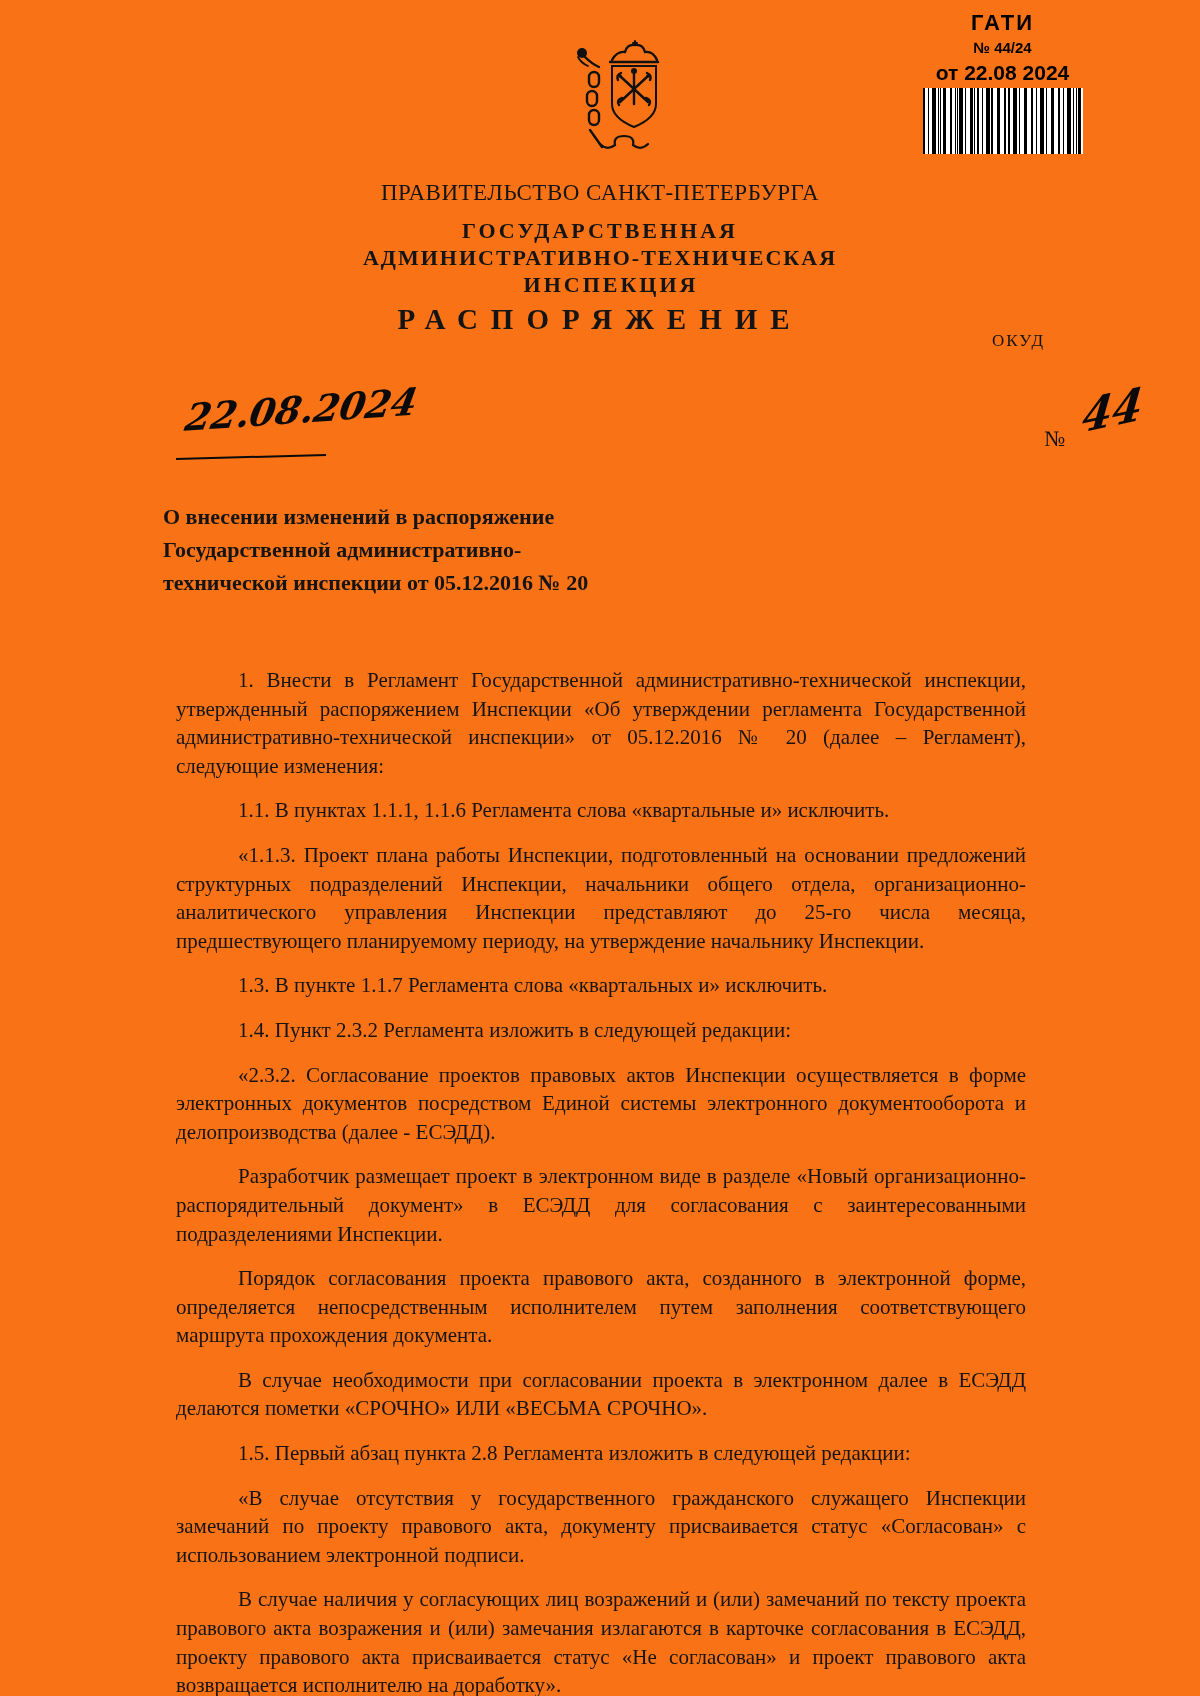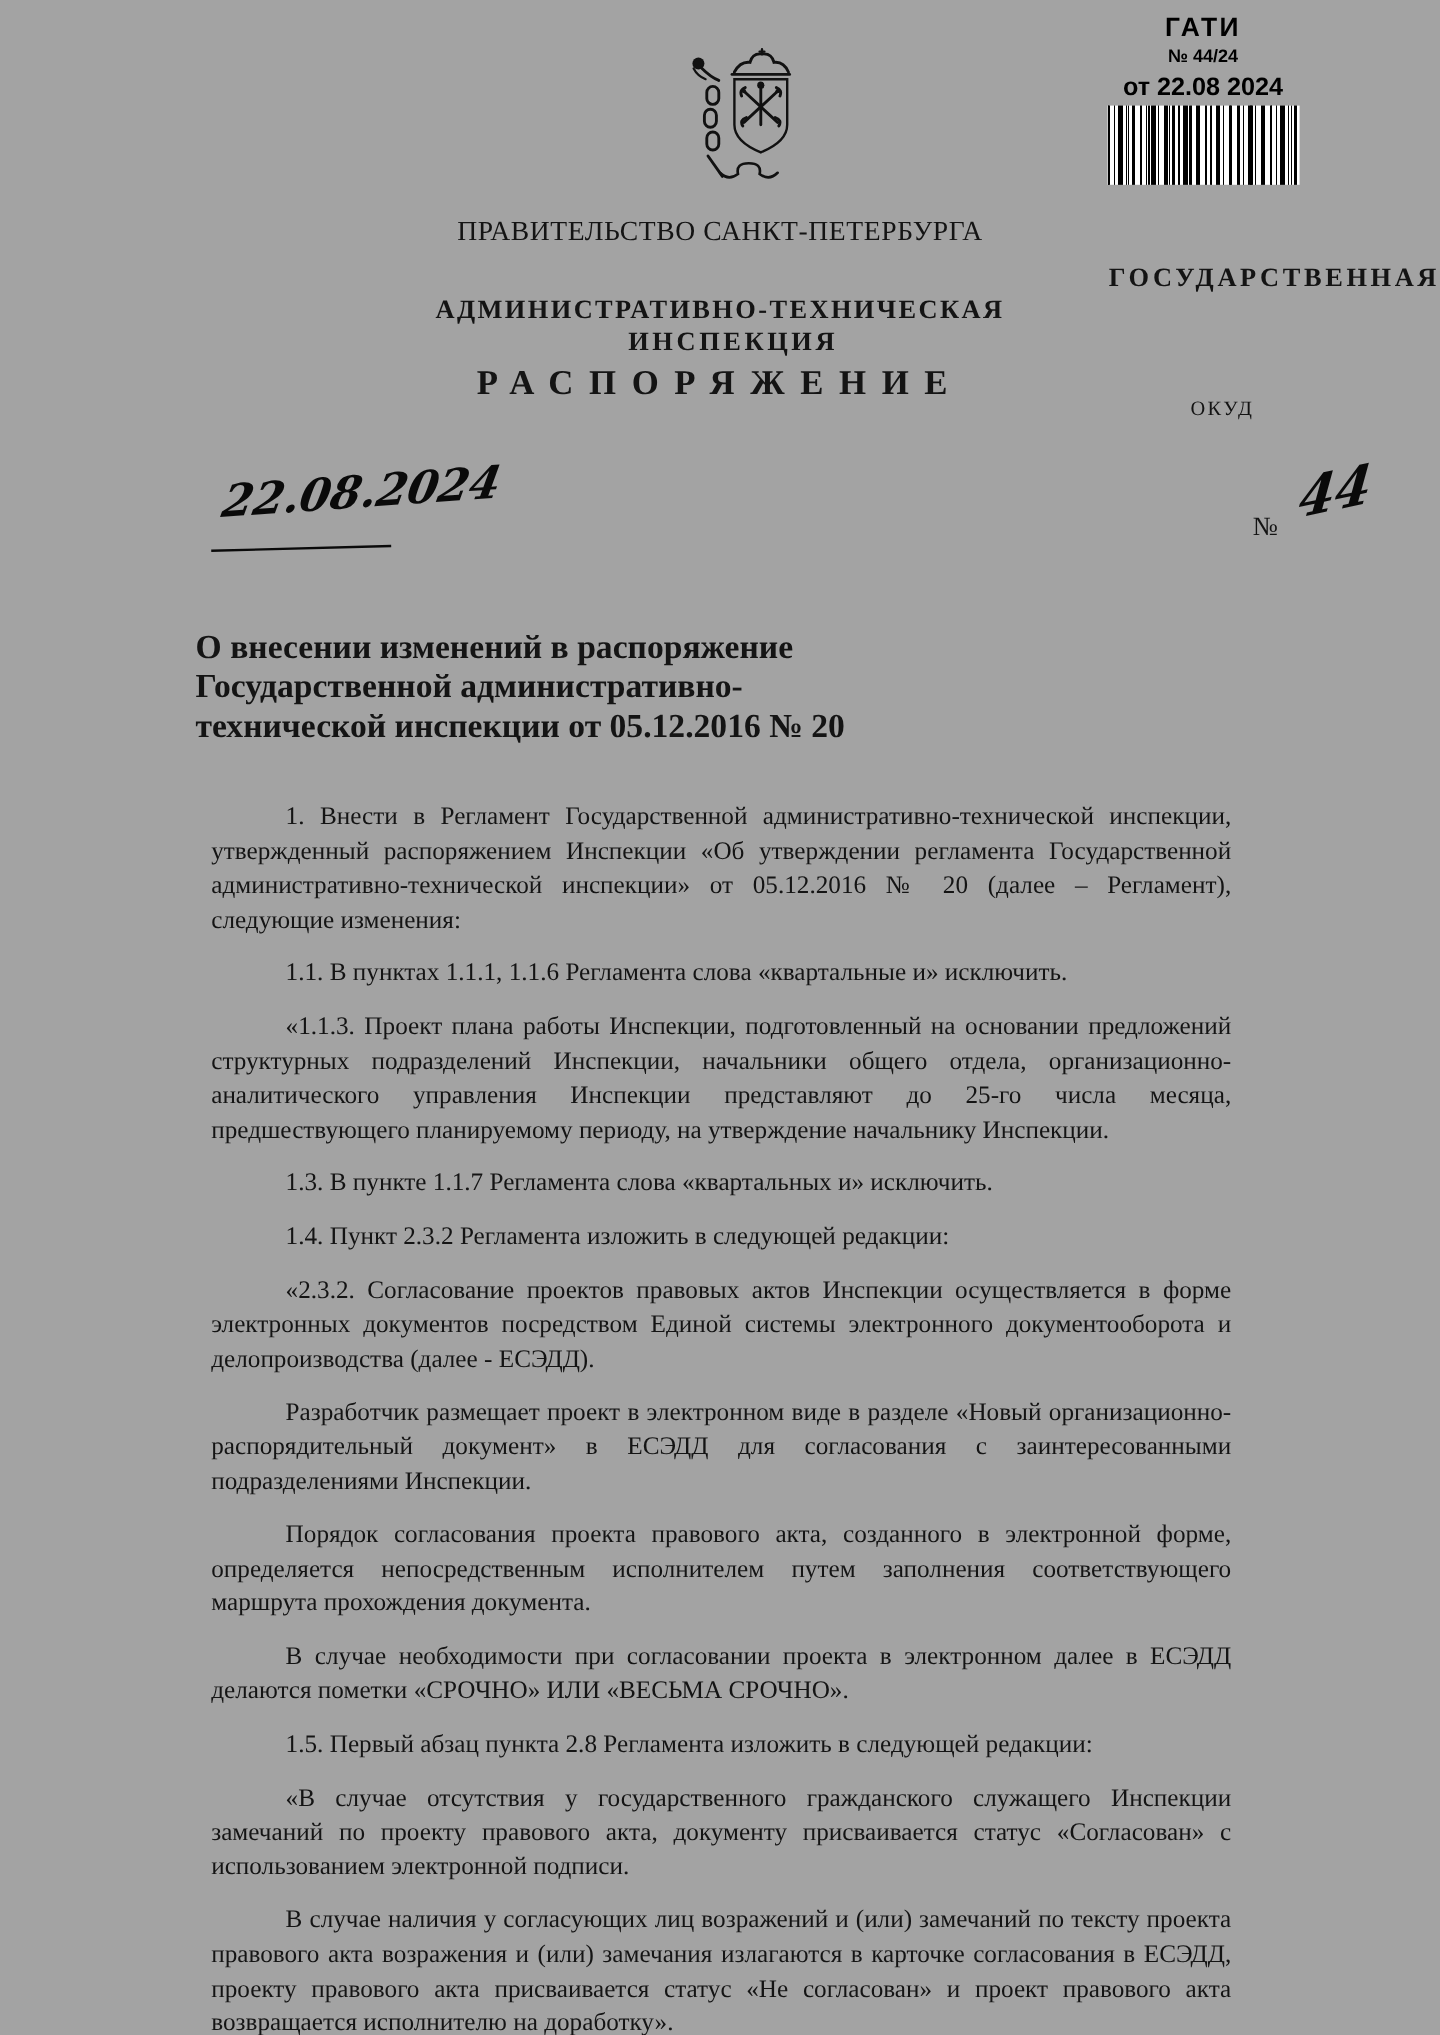--- a/index.html
+++ b/index.html
@@ -1,19 +1,19 @@
 <!DOCTYPE html>
 <html lang="ru"><head>
 <meta charset="utf-8">
 <style>
   html,body{margin:0;padding:0;background:#e8e8e8;}
   .page{
     position:relative;
     width:1200px;height:1696px;
-    background:#a3a3a3;
+    background:#f97316;
     overflow:hidden;
     font-family:"Liberation Serif","DejaVu Serif",serif;
     color:#141414;
   }
 
   
   .stamp{
     position:absolute;left:905px;top:10px;width:195px;
     text-align:center;
     font-family:"Liberation Sans","DejaVu Sans",sans-serif;
@@ -29,21 +29,21 @@
       repeating-linear-gradient(90deg,#000 0 1px,transparent 1px 17px),
       repeating-linear-gradient(90deg,#000 0 2px,#fff 2px 5px,#000 5px 6px,#fff 6px 9px,#000 9px 13px,#fff 13px 15px,#000 15px 16px,#fff 16px 20px,#000 20px 23px,#fff 23px 27px);
   }
 
   
   .emblem{position:absolute;left:560px;top:40px;width:100px;height:112px;}
 
   
   .head-line{position:absolute;left:0;right:0;text-align:center;white-space:nowrap;}
   .gov{top:180px;font-size:23px;letter-spacing:0.5px;}
-  .org1{top:218px;font-size:22px;font-weight:700;letter-spacing:3px;text-align:right;}
+  .org1{top:218px;font-size:22px;font-weight:700;letter-spacing:3px;}
   .org2{top:245px;font-size:22px;font-weight:700;letter-spacing:2px;}
   .org3{top:272px;font-size:22px;font-weight:700;letter-spacing:3px;margin-left:22px;}
   .doctype{top:303px;font-size:29px;font-weight:700;letter-spacing:13px;}
   .okud{position:absolute;left:992px;top:331px;font-size:17px;letter-spacing:2px;}
 
   
   .handwriting{
     font-family:"DejaVu Serif",serif;
     font-style:italic;font-weight:700;color:#0a0a0a;
     white-space:nowrap;
@@ -62,21 +62,21 @@
   .hand-number{
     position:absolute;left:1080px;top:392px;
     font-size:44px;
     transform:rotate(-12deg) skewX(-18deg);
     transform-origin:left bottom;
   }
 
   
   .doc-title{
     position:absolute;left:163px;top:500px;width:560px;
-    font-size:28px;font-weight:700;line-height:33px;margin-top:23px;
+    font-size:22px;font-weight:700;line-height:33px;
   }
 
   
   .body-text{
     position:absolute;left:160px;top:650px;width:882px;
     font-size:21px;line-height:28.6px;
     text-align:justify;
   }
   .body-text p{margin:16px;text-indent:62px;}
 </style>

